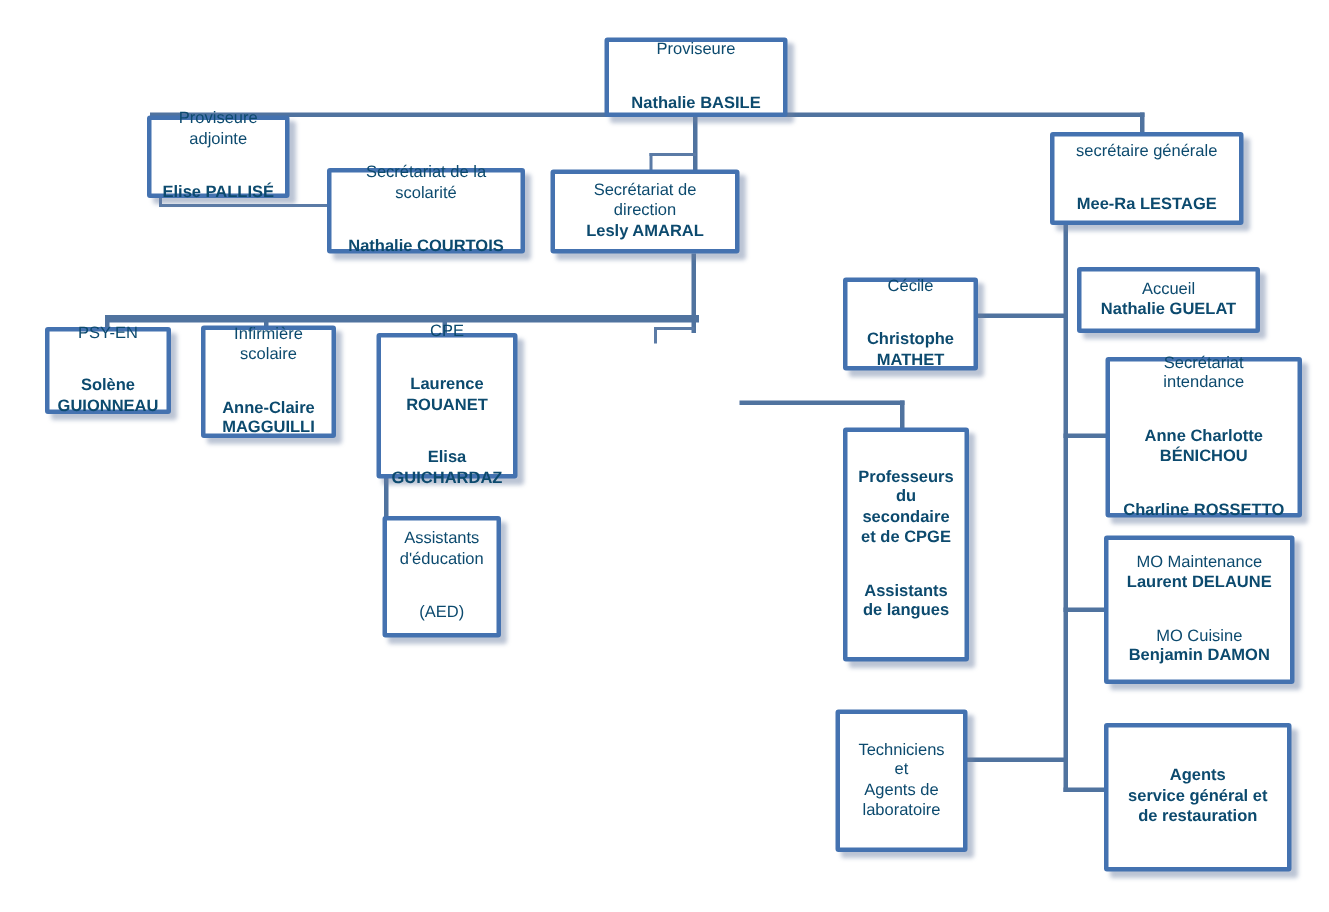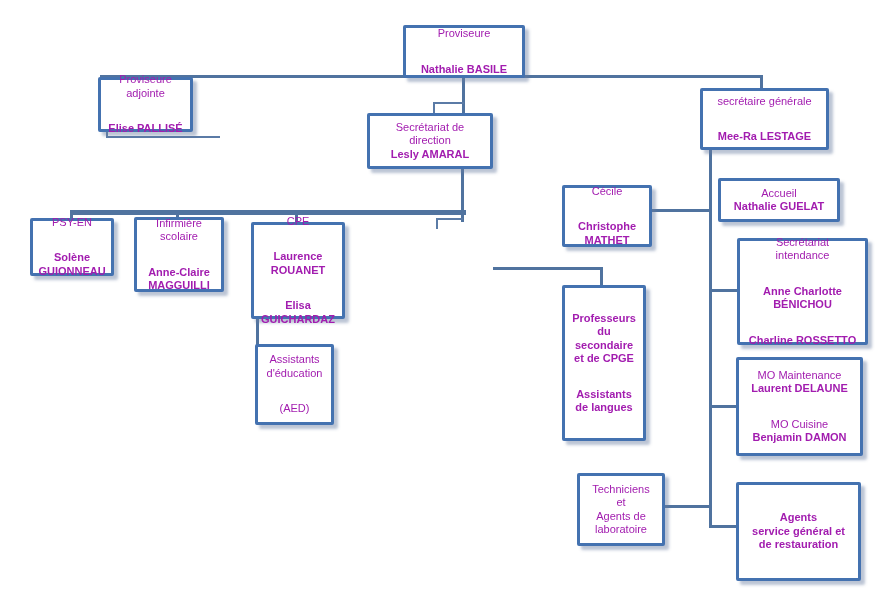--- a/index.html
+++ b/index.html
@@ -1,18 +1,18 @@
 <!DOCTYPE html>
 <html><head>
 <meta charset="utf-8">
 <style>
   html,body{margin:0;padding:0;background:#ffffff;}
   .stage{
     position:relative;width:886px;height:608px;background:#ffffff;overflow:hidden;
-    font-family:"Liberation Sans",sans-serif;color:#a21caf;
+    font-family:"Liberation Sans",sans-serif;color:#0c4a6e;
   }
   .conn{position:absolute;background:#50739f;}
   .conn.thin{background:#5b7ba6;}
   .node{
     position:absolute;box-sizing:border-box;background:#ffffff;
     border:3px solid #4472b0;border-radius:2px;
     box-shadow:4px 4px 3px rgba(104,124,160,.45);
     display:flex;flex-direction:column;justify-content:center;align-items:center;
     text-align:center;padding:2px 1px;z-index:2;
   }
@@ -54,20 +54,25 @@
     <div class="line role">Proviseure</div>
     <div class="line name gap">Nathalie BASILE</div>
   </div>
 
   <div class="node" style="left:98px;top:77px;width:95px;height:55px">
     <div class="line role">Proviseure
 adjointe</div>
     <div class="line name gap">Elise PALLISÉ</div>
   </div>
 
+  <div class="node" style="left:218px;top:112px;width:132px;height:57px">
+    <div class="line role">Secrétariat de la
+scolarité</div>
+    <div class="line name gap">Nathalie COURTOIS</div>
+  </div>
 
   <div class="node" style="left:367px;top:113px;width:126px;height:56px">
     <div class="line role">Secrétariat de
 direction</div>
     <div class="line name">Lesly AMARAL</div>
   </div>
 
   <div class="node" style="left:700px;top:88px;width:129px;height:62px">
     <div class="line role">secrétaire générale</div>
     <div class="line name gap">Mee-Ra LESTAGE</div>
@@ -135,20 +140,20 @@
 
   <div class="node" style="left:562px;top:285px;width:84px;height:156px">
     <div class="line name">Professeurs
 du
 secondaire
 et de CPGE</div>
     <div class="line name gap">Assistants
 de langues</div>
   </div>
 
-  <div class="node" style="left:577px;top:473px;width:88px;height:73px">
+  <div class="node" style="left:557px;top:473px;width:88px;height:95px">
     <div class="line role">Techniciens
 et
 Agents de
 laboratoire</div>
   </div>
 
 </div>
 
 </body></html>

